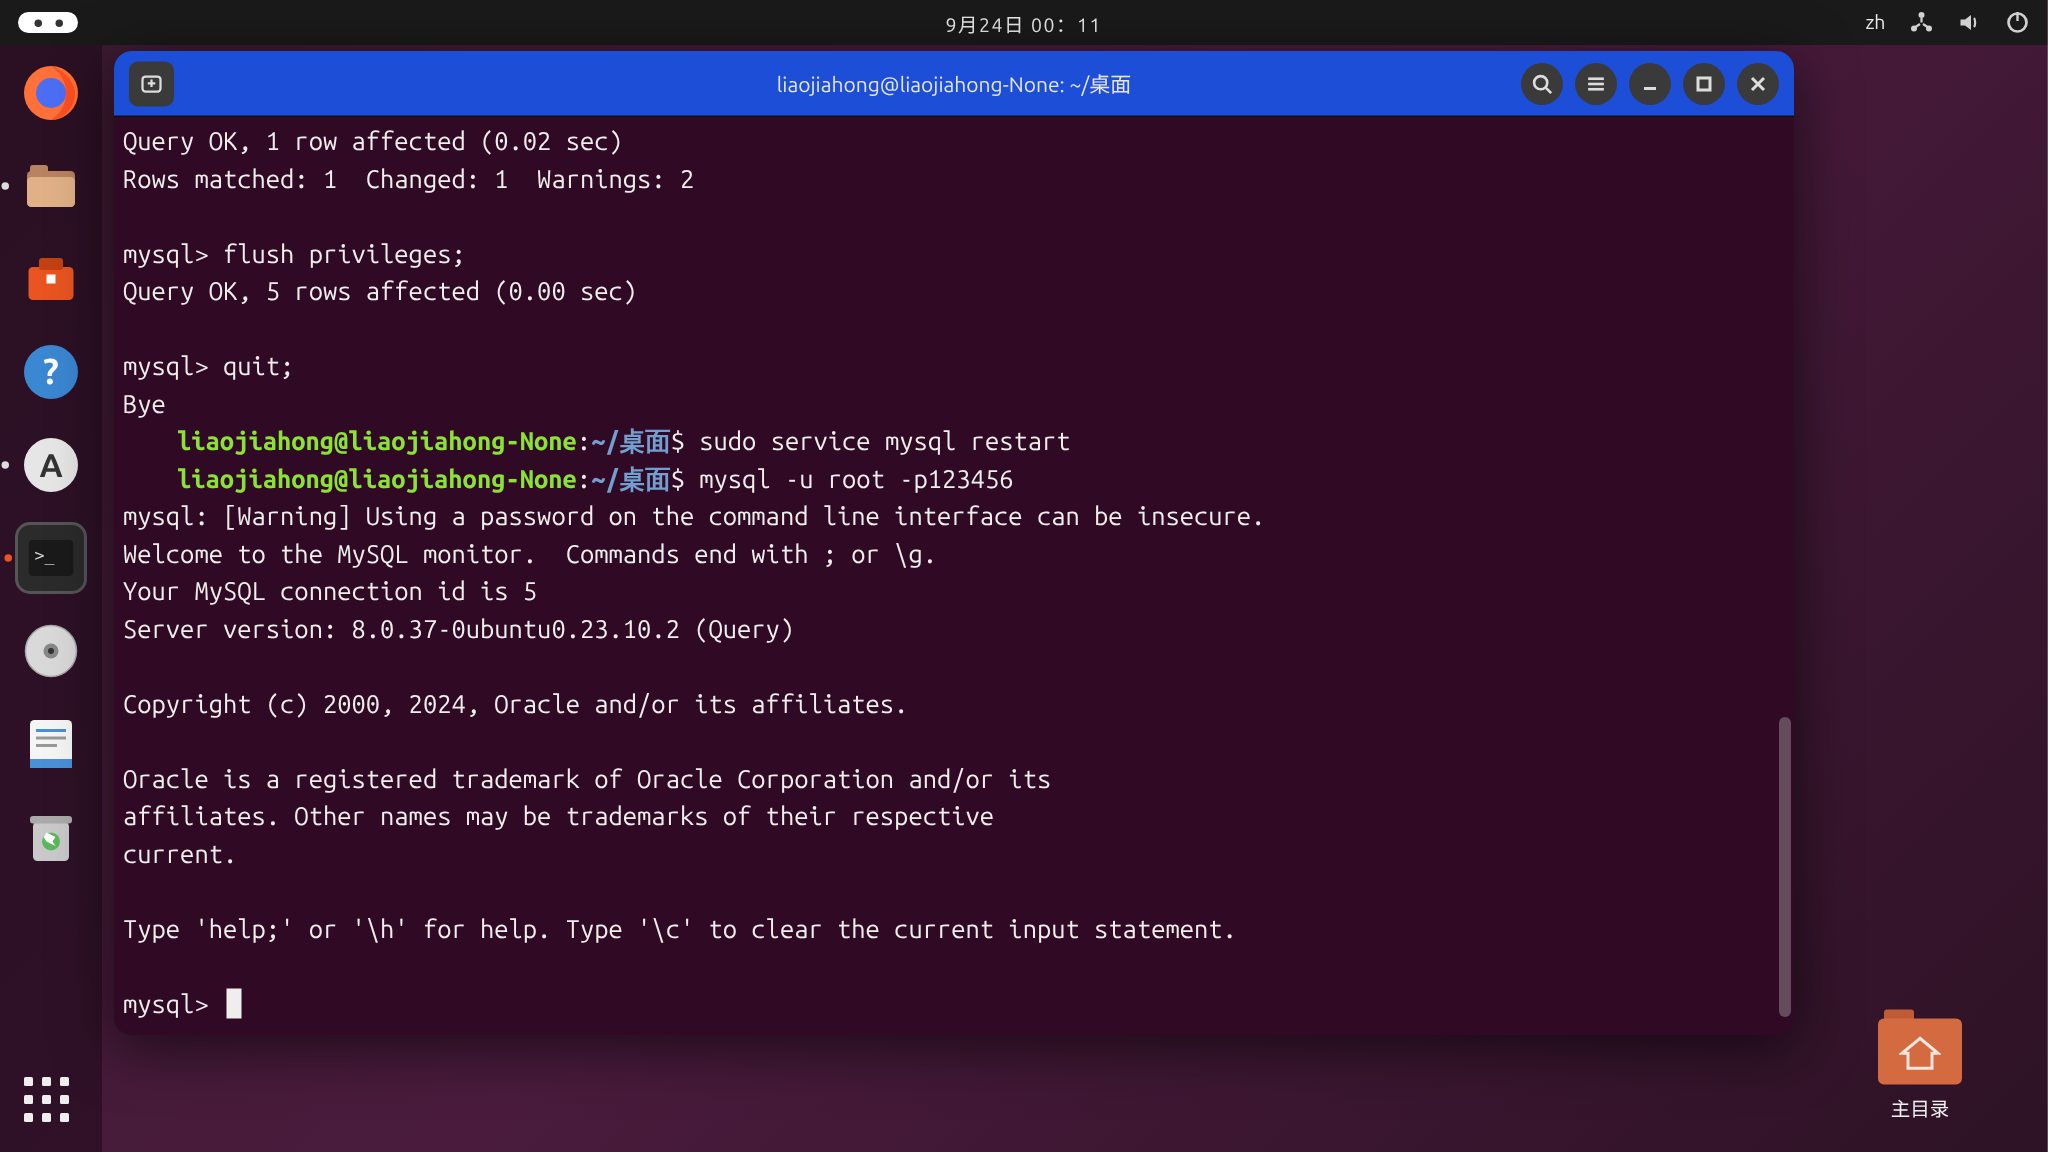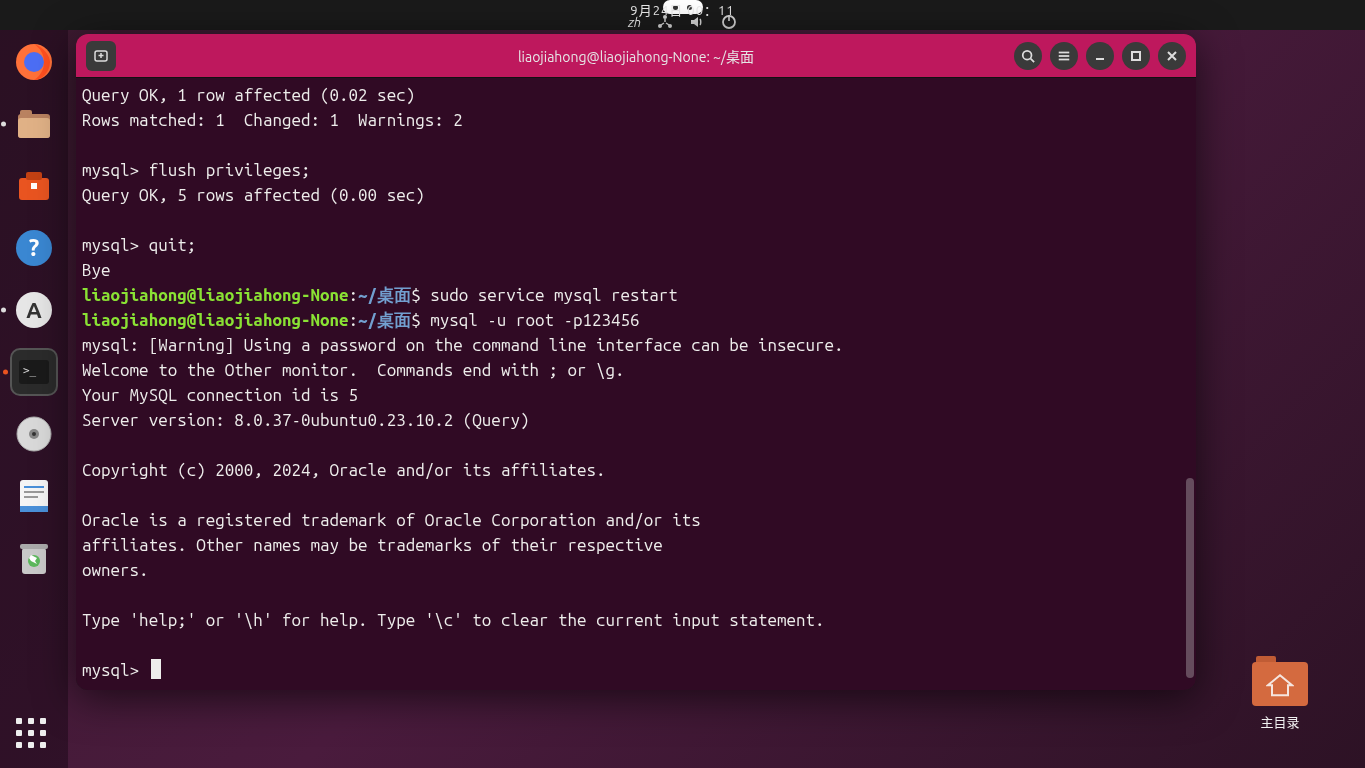--- a/index.html
+++ b/index.html
@@ -14,35 +14,34 @@
 .topbar {
   height: 30px;
   background: #1a1a1a;
   display: flex;
   align-items: center;
   justify-content: space-between;
   padding: 0 12px;
   color: #eaeaea;
   font-size: 13px;
   position: relative;
-  flex-direction: column;
 }
 .topbar .left-pill {
   background: #fff;
   border-radius: 10px;
   width: 40px;
   height: 14px;
   display: flex;
   align-items: center;
   justify-content: space-around;
   padding: 0 6px;
 }
 .topbar .left-pill .dot { width: 5px; height: 5px; border-radius: 50%; background: #333; }
 .topbar .center { position: absolute; left: 50%; transform: translateX(-50%); letter-spacing: 1px; }
-.topbar .right { display: flex; align-items: center; gap: 16px; font-style: italic; }
+.topbar .right { display: flex; align-items: center; gap: 16px; }
 .topbar .right .icon { width: 16px; height: 16px; display:flex; align-items:center; justify-content:center; }
 .topbar svg { fill: #d0d0d0; }
 
 .dock {
   position: absolute;
   left: 0;
   top: 30px;
   bottom: 0;
   width: 68px;
   background: rgba(30, 10, 25, 0.55);
@@ -92,21 +91,21 @@
   display: grid;
   grid-template-columns: repeat(3, 6px);
   grid-template-rows: repeat(3, 6px);
   gap: 6px;
 }
 .dock .show-apps span { background: #eee; border-radius: 1px; }
 
 .desktop-icon {
   position: absolute;
   right: 45px;
-  bottom: 37px;
+  bottom: 20px;
   width: 80px;
   text-align: center;
   color: #f0f0f0;
   font-size: 13px;
 }
 .desktop-icon .folder {
   width: 56px;
   height: 44px;
   margin: 0 auto 6px;
   position: relative;
@@ -141,21 +140,21 @@
   height: 656px;
   background: #1e1e1e;
   border-radius: 12px;
   box-shadow: 0 8px 40px rgba(0,0,0,0.6);
   display: flex;
   flex-direction: column;
   overflow: hidden;
 }
 .titlebar {
   height: 44px;
-  background: #be185d;
+  background: #1d4ed8;
   display: flex;
   align-items: center;
   padding: 0 10px;
   gap: 8px;
   position: relative;
   border-bottom: 1px solid #111;
 }
 .titlebar .tbtn {
   width: 30px;
   height: 30px;
@@ -204,21 +203,21 @@
 }
 .terminal-body .scrollbar {
   position: absolute;
   right: 2px;
   top: 400px;
   width: 8px;
   height: 200px;
   background: rgba(200,200,200,0.35);
   border-radius: 4px;
 }
-.prompt-user { color: #8ae234; font-weight: bold; }
+.prompt-user { color: #8ae234; font-weight: bold; margin-left: 36px; }
 .prompt-path { color: #729fcf; font-weight: bold; }
 .cursor {
   display: inline-block;
   width: 10px;
   height: 20px;
   background: #eeeeec;
   vertical-align: text-bottom;
   margin-left: 2px;
 }
 </style>
@@ -390,28 +389,28 @@
 <span>Rows matched: 1  Changed: 1  Warnings: 2</span>
 <span></span>
 <span>mysql&gt; flush privileges;</span>
 <span>Query OK, 5 rows affected (0.00 sec)</span>
 <span></span>
 <span>mysql&gt; quit;</span>
 <span>Bye</span>
 <span class="prompt-user">liaojiahong@liaojiahong-None</span>:<span class="prompt-path">~/桌面</span>$ <span>sudo service mysql restart</span>
 <span class="prompt-user">liaojiahong@liaojiahong-None</span>:<span class="prompt-path">~/桌面</span>$ <span>mysql -u root -p123456</span>
 <span>mysql: [Warning] Using a password on the command line interface can be insecure.</span>
-<span>Welcome to the Other monitor.  Commands end with ; or \g.</span>
+<span>Welcome to the MySQL monitor.  Commands end with ; or \g.</span>
 <span>Your MySQL connection id is 5</span>
 <span>Server version: 8.0.37-0ubuntu0.23.10.2 (Query)</span>
 <span></span>
 <span>Copyright (c) 2000, 2024, Oracle and/or its affiliates.</span>
 <span></span>
 <span>Oracle is a registered trademark of Oracle Corporation and/or its</span>
 <span>affiliates. Other names may be trademarks of their respective</span>
-<span>owners.</span>
+<span>current.</span>
 <span></span>
 <span>Type 'help;' or '\h' for help. Type '\c' to clear the current input statement.</span>
 <span></span>
 <span>mysql&gt; </span><span class="cursor"></span>
     <div class="scrollbar"></div>
   </div>
 </div>
 
 </body></html>

